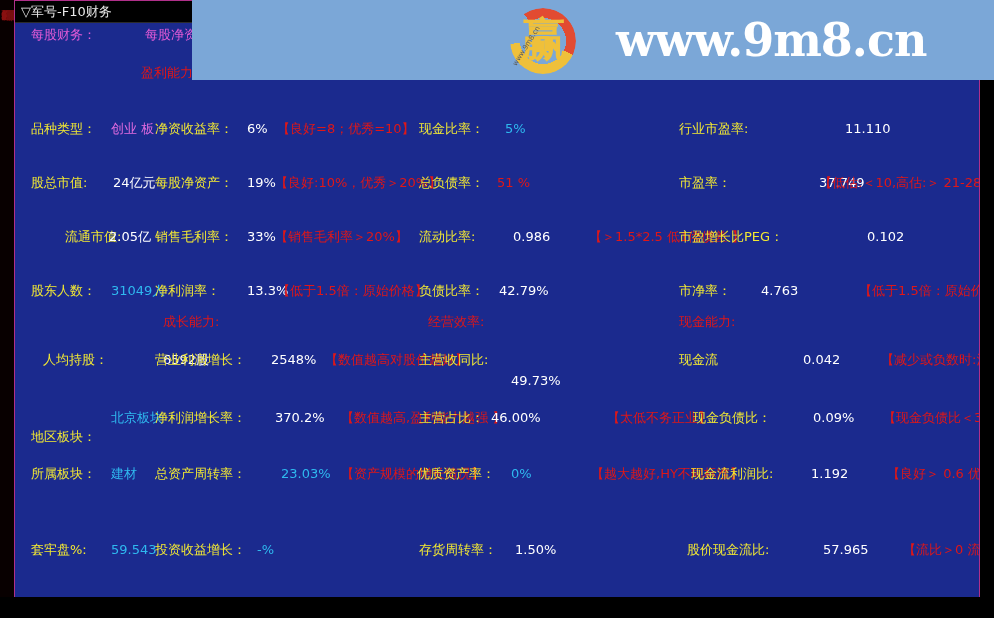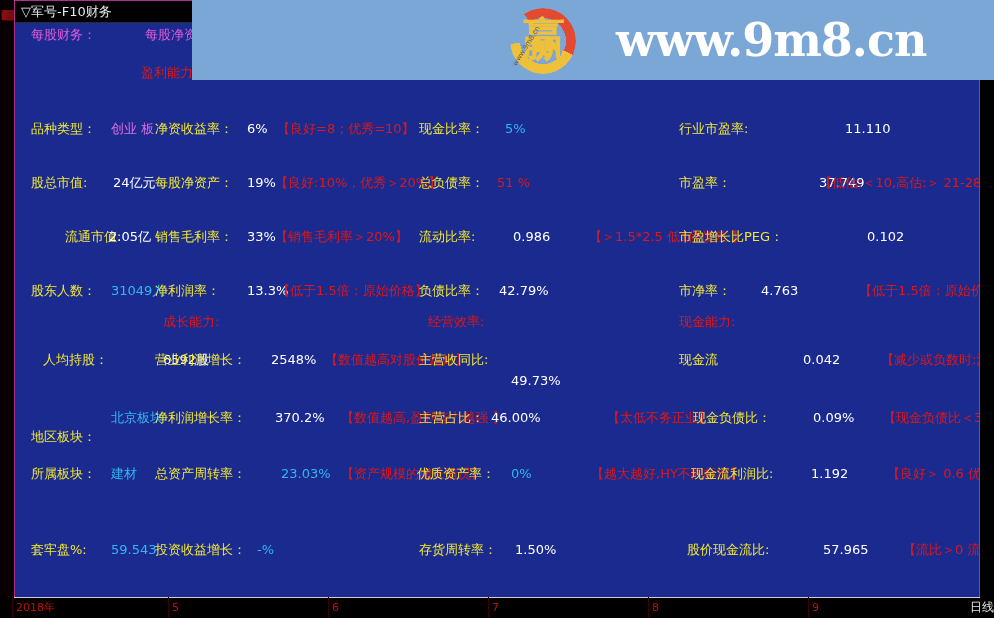--- a/index.html
+++ b/index.html
@@ -225,32 +225,14 @@
 
   <div class="banner">
     <div class="logo">
       <div class="ring"></div>
       <div class="glyph">赢</div>
       <div class="micro">www.9m8.cn</div>
     </div>
     <div class="url">www.9m8.cn</div>
   </div>
 
-  <div class="axis">
-    <div class="rule"></div>
-    <div id="ticks-host">
-        <div class="tick" style="left: 16px;">2018年</div>
-        <div class="vsep" style="left: 12px;"></div>
-        <div class="tick" style="left: 172px;">5</div>
-        <div class="vsep" style="left: 168px;"></div>
-        <div class="tick" style="left: 332px;">6</div>
-        <div class="vsep" style="left: 328px;"></div>
-        <div class="tick" style="left: 492px;">7</div>
-        <div class="vsep" style="left: 488px;"></div>
-        <div class="tick" style="left: 652px;">8</div>
-        <div class="vsep" style="left: 648px;"></div>
-        <div class="tick" style="left: 812px;">9</div>
-        <div class="vsep" style="left: 808px;"></div>
-      </div>
-    <div class="mode">日线</div>
-  </div>
 
 </div>
 
 </body></html>

